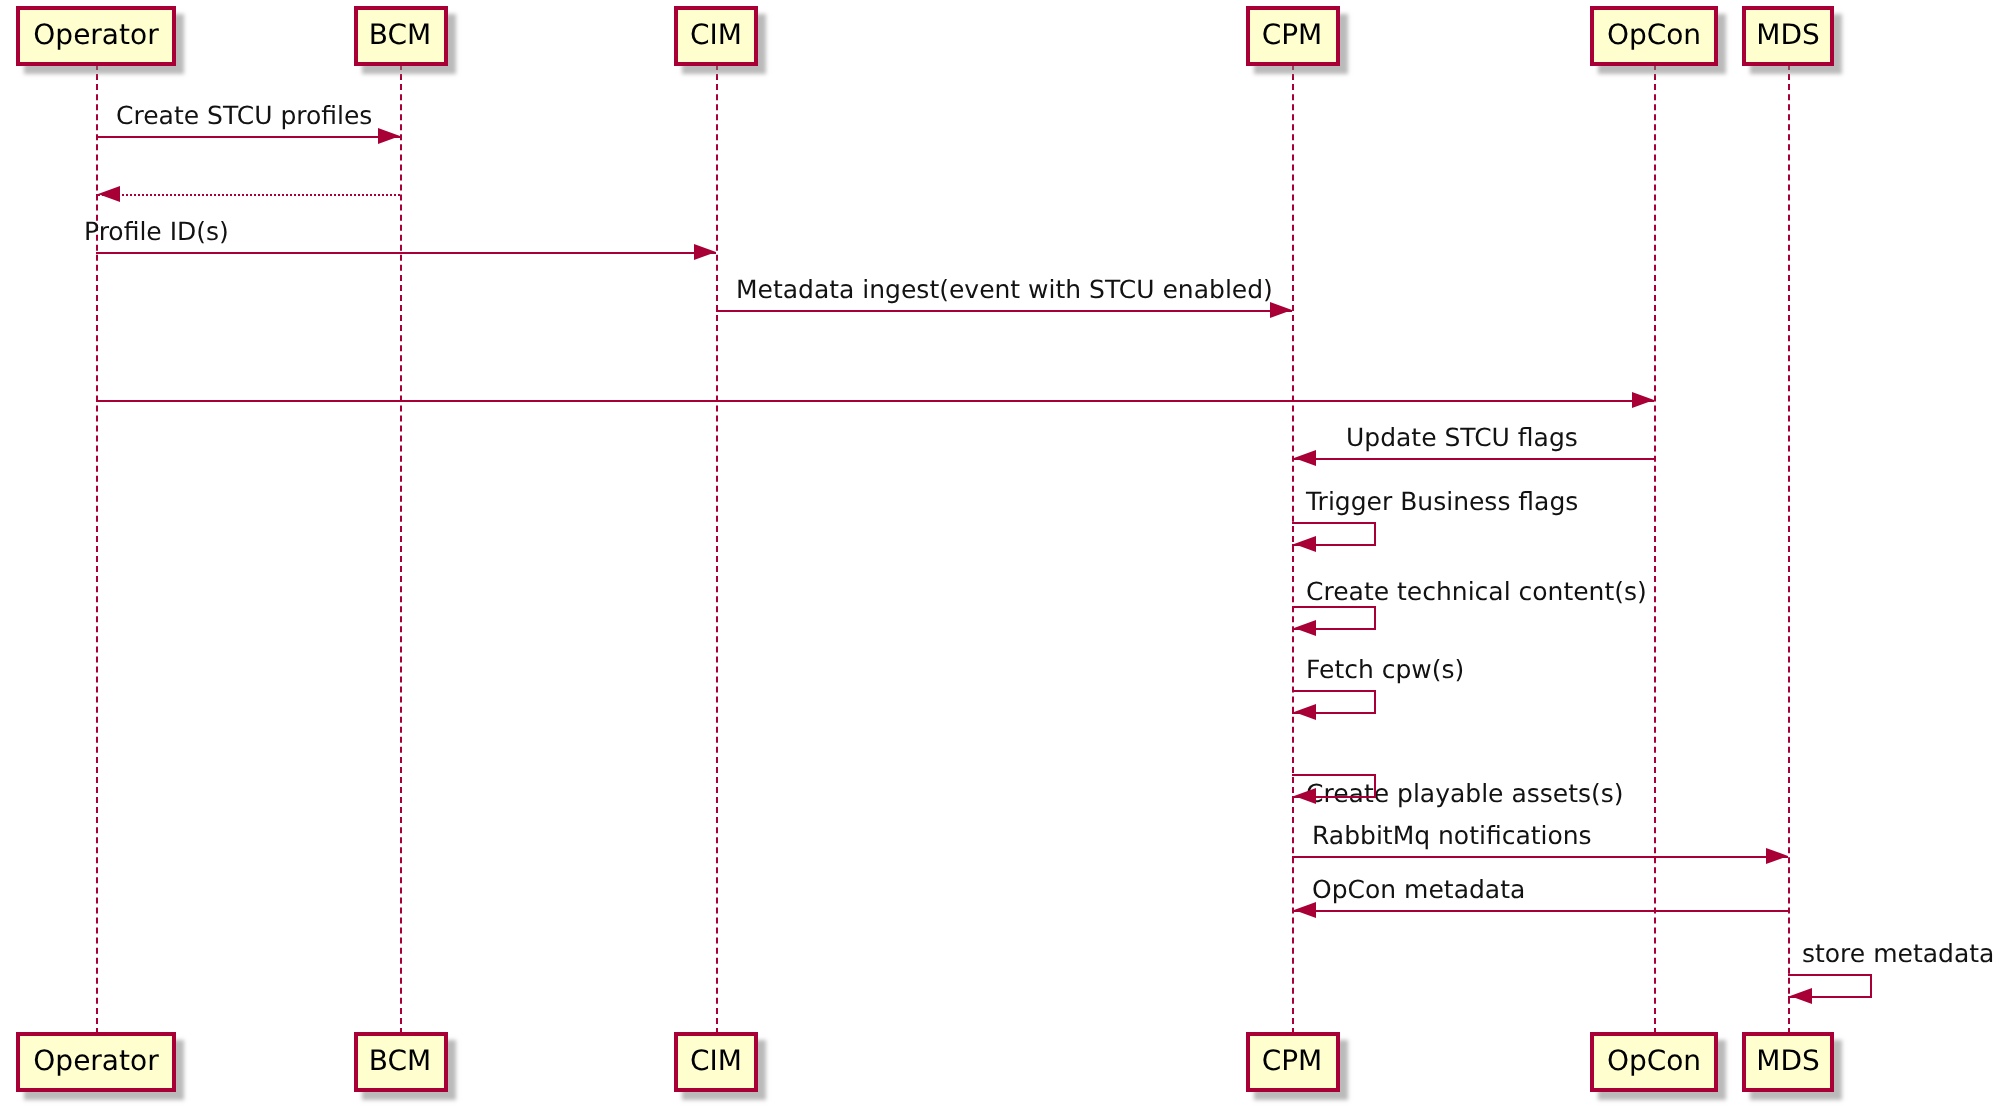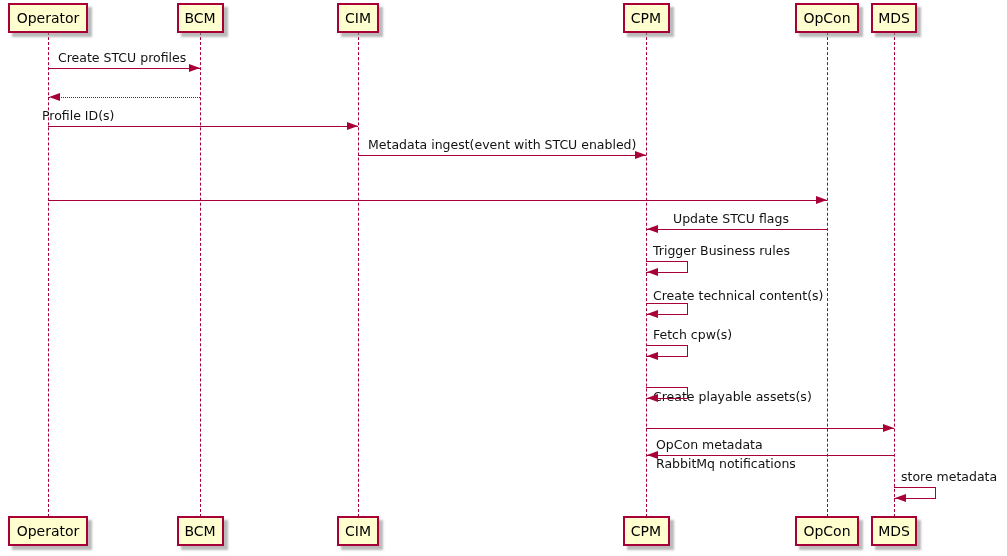--- a/index.html
+++ b/index.html
@@ -87,33 +87,33 @@
     <div class="mline" style="left: 48px; top: 126px; width: 310px; border-top-color: rgb(168, 0, 54);"></div>
     <div class="ah" style="left: 347px; top: 122px; border-left: 11px solid rgb(168, 0, 54);"></div>
     <div class="mlabel" style="left: 368px; top: 137px;">Metadata ingest(event with STCU enabled)</div>
     <div class="mline" style="left: 358px; top: 155px; width: 288px; border-top-color: rgb(168, 0, 54);"></div>
     <div class="ah" style="left: 635px; top: 151px; border-left: 11px solid rgb(168, 0, 54);"></div>
     <div class="mline" style="left: 48px; top: 200px; width: 779px; border-top-color: rgb(168, 0, 54);"></div>
     <div class="ah" style="left: 816px; top: 196px; border-left: 11px solid rgb(168, 0, 54);"></div>
     <div class="mlabel" style="left: 644px; top: 211px; margin-left: 29px;">Update STCU flags</div>
     <div class="mline" style="left: 646px; top: 229px; width: 181px; border-top-color: rgb(168, 0, 54);"></div>
     <div class="ah" style="left: 647px; top: 225px; border-right: 11px solid rgb(168, 0, 54);"></div>
-    <div class="mlabel" style="left: 653px; top: 243px;">Trigger Business rules</div>
+    <div class="mlabel" style="left: 653px; top: 243px;">Trigger Business flags</div>
     <div class="selfloop" style="left: 646px; top: 261px; width: 42px; height: 12px; border-color: rgb(168, 0, 54);"></div>
     <div class="ah" style="left: 647px; top: 267.5px; border-right: 11px solid rgb(168, 0, 54);"></div>
     <div class="mlabel" style="left: 653px; top: 288px;">Create technical content(s)</div>
     <div class="selfloop" style="left: 646px; top: 303px; width: 42px; height: 12px; border-color: rgb(168, 0, 54);"></div>
     <div class="ah" style="left: 647px; top: 309.5px; border-right: 11px solid rgb(168, 0, 54);"></div>
     <div class="mlabel" style="left: 653px; top: 327px;">Fetch cpw(s)</div>
     <div class="selfloop" style="left: 646px; top: 345px; width: 42px; height: 12px; border-color: rgb(168, 0, 54);"></div>
     <div class="ah" style="left: 647px; top: 351.5px; border-right: 11px solid rgb(168, 0, 54);"></div>
     <div class="mlabel" style="left: 653px; top: 369px; margin-top: 20px;">Create playable assets(s)</div>
     <div class="selfloop" style="left: 646px; top: 387px; width: 42px; height: 12px; border-color: rgb(168, 0, 54);"></div>
     <div class="ah" style="left: 647px; top: 393.5px; border-right: 11px solid rgb(168, 0, 54);"></div>
-    <div class="mlabel" style="left: 656px; top: 410px; margin-top: 46px;">RabbitMq notifications</div>
+    <div class="mlabel" style="left: 656px; top: 410px;">RabbitMq notifications</div>
     <div class="mline" style="left: 646px; top: 428px; width: 248px; border-top-color: rgb(168, 0, 54);"></div>
     <div class="ah" style="left: 883px; top: 424px; border-left: 11px solid rgb(168, 0, 54);"></div>
     <div class="mlabel" style="left: 656px; top: 437px;">OpCon metadata</div>
     <div class="mline" style="left: 646px; top: 455px; width: 248px; border-top-color: rgb(168, 0, 54);"></div>
     <div class="ah" style="left: 647px; top: 451px; border-right: 11px solid rgb(168, 0, 54);"></div>
     <div class="mlabel" style="left: 901px; top: 469px;">store metadata</div>
     <div class="selfloop" style="left: 894px; top: 487px; width: 42px; height: 12px; border-color: rgb(168, 0, 54);"></div>
     <div class="ah" style="left: 895px; top: 493.5px; border-right: 11px solid rgb(168, 0, 54);"></div>
   </div>
 

